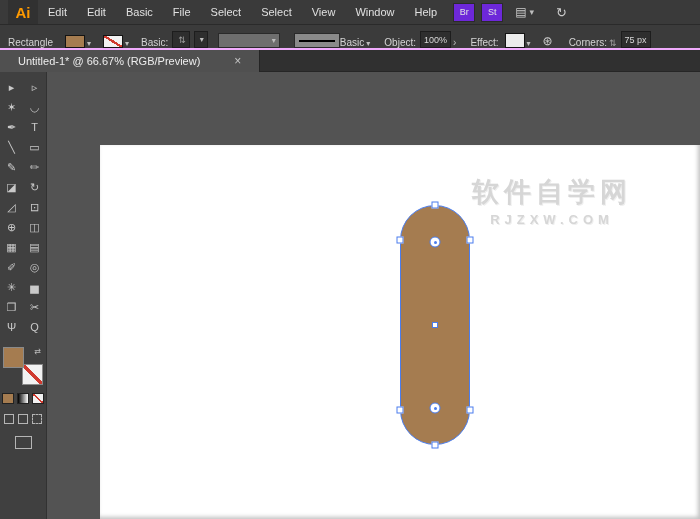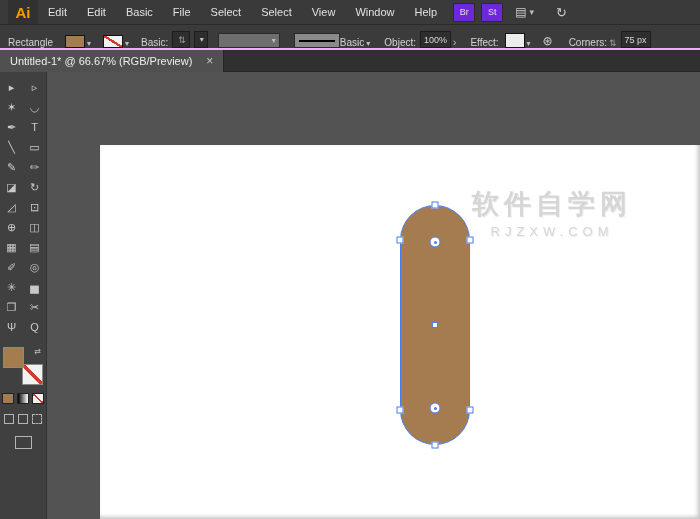--- a/index.html
+++ b/index.html
@@ -35,21 +35,21 @@
               display:flex;align-items:center;justify-content:flex-end;padding-right:3px;box-sizing:border-box;}
   .brush-box{width:44px;height:13px;background:#8a8a8a;border:1px solid #2a2a2a;margin-left:14px;
              display:flex;align-items:center;}
   .brush-line{width:36px;height:2px;background:#000;margin:0 auto;}
   .style-swatch{width:18px;height:13px;background:#ececec;border:1px solid #141414;margin-left:6px;}
   .round-icon{margin-left:12px;font-size:12px;color:#cfcfcf;}
   
   .tabbar{position:absolute;top:50px;left:0;right:0;height:22px;background:#303030;
           border-bottom:1px solid #262626;box-sizing:border-box;}
   .doc-tab{display:inline-flex;height:22px;align-items:center;background:#505050;
-           padding:0 10px;font-size:11px;color:#ededed;border-right:1px solid #242424;}
+           padding:0 18px;font-size:11px;color:#ededed;border-right:1px solid #242424;gap:20px;}
   .tab-close{margin-left:14px;color:#c4c4c4;font-size:12px;line-height:1;}
   
   .toolbar{position:absolute;top:72px;left:0;width:47px;bottom:0;background:#404040;
            border-right:1px solid #323232;box-sizing:border-box;}
   .tools-grid{display:grid;grid-template-columns:23px 23px;justify-items:center;padding-top:5px;}
   .tool{width:23px;height:20px;display:flex;align-items:center;justify-content:center;
         color:#c9c9c9;font-size:11px;cursor:default;}
   .fs-block{position:relative;width:40px;height:38px;margin:10px auto 0;}
   .stroke-sw{position:absolute;right:0;bottom:0;width:21px;height:21px;border:1px solid #8a8a8a;box-sizing:border-box;}
   .fill-sw{position:absolute;left:0;top:0;width:21px;height:21px;border:1px solid #8a8a8a;
@@ -63,22 +63,22 @@
   .dmode{width:10px;height:10px;border:1px solid #b5b5b5;box-sizing:border-box;}
   .dmode.inside{border-style:dashed;}
   .screenmode{width:15px;height:11px;border:1px solid #b5b5b5;margin:12px auto 0;}
   
   .canvas{position:absolute;left:47px;top:72px;right:0;bottom:0;background:#535353;}
   .artboard{position:absolute;left:53px;top:73px;right:0;bottom:0;background:#ffffff;
             box-shadow:-2px -2px 4px rgba(0,0,0,0.25) inset;}
   .watermark{position:absolute;left:400px;top:102px;width:210px;text-align:center;
              color:#d6d6d6;pointer-events:none;}
   .wm1{font-size:27px;font-weight:bold;letter-spacing:5px;
-       text-shadow:1px 1px 0 #efefef;margin-top:12px;}
-  .wm2{font-size:13px;letter-spacing:5px;margin-top:2px;text-shadow:1px 1px 0 #efefef;}
+       text-shadow:1px 1px 0 #efefef;}
+  .wm2{font-size:13px;letter-spacing:5px;margin-top:2px;text-shadow:1px 1px 0 #efefef;font-weight:bold;}
   .pill{position:absolute;left:353px;top:133px;width:70px;height:240px;border-radius:35px;
         background:#A57C50;border:1px solid #4A7DEE;box-sizing:border-box;}
   .anchor{position:absolute;width:5px;height:5px;background:#fff;border:1px solid #4A7DEE;
           transform:translate(-50%,-50%);box-sizing:content-box;}
   .centerpt{position:absolute;width:4px;height:4px;background:#fff;border:1px solid #4A7DEE;
             transform:translate(-50%,-50%);}
   .corner-widget{position:absolute;width:9px;height:9px;border:1px solid #4A7DEE;border-radius:50%;
                  background:#fff;transform:translate(-50%,-50%);}
   .corner-widget::after{content:"";position:absolute;left:50%;top:50%;width:3px;height:3px;
                  border-radius:50%;background:#4A7DEE;transform:translate(-50%,-50%);}

